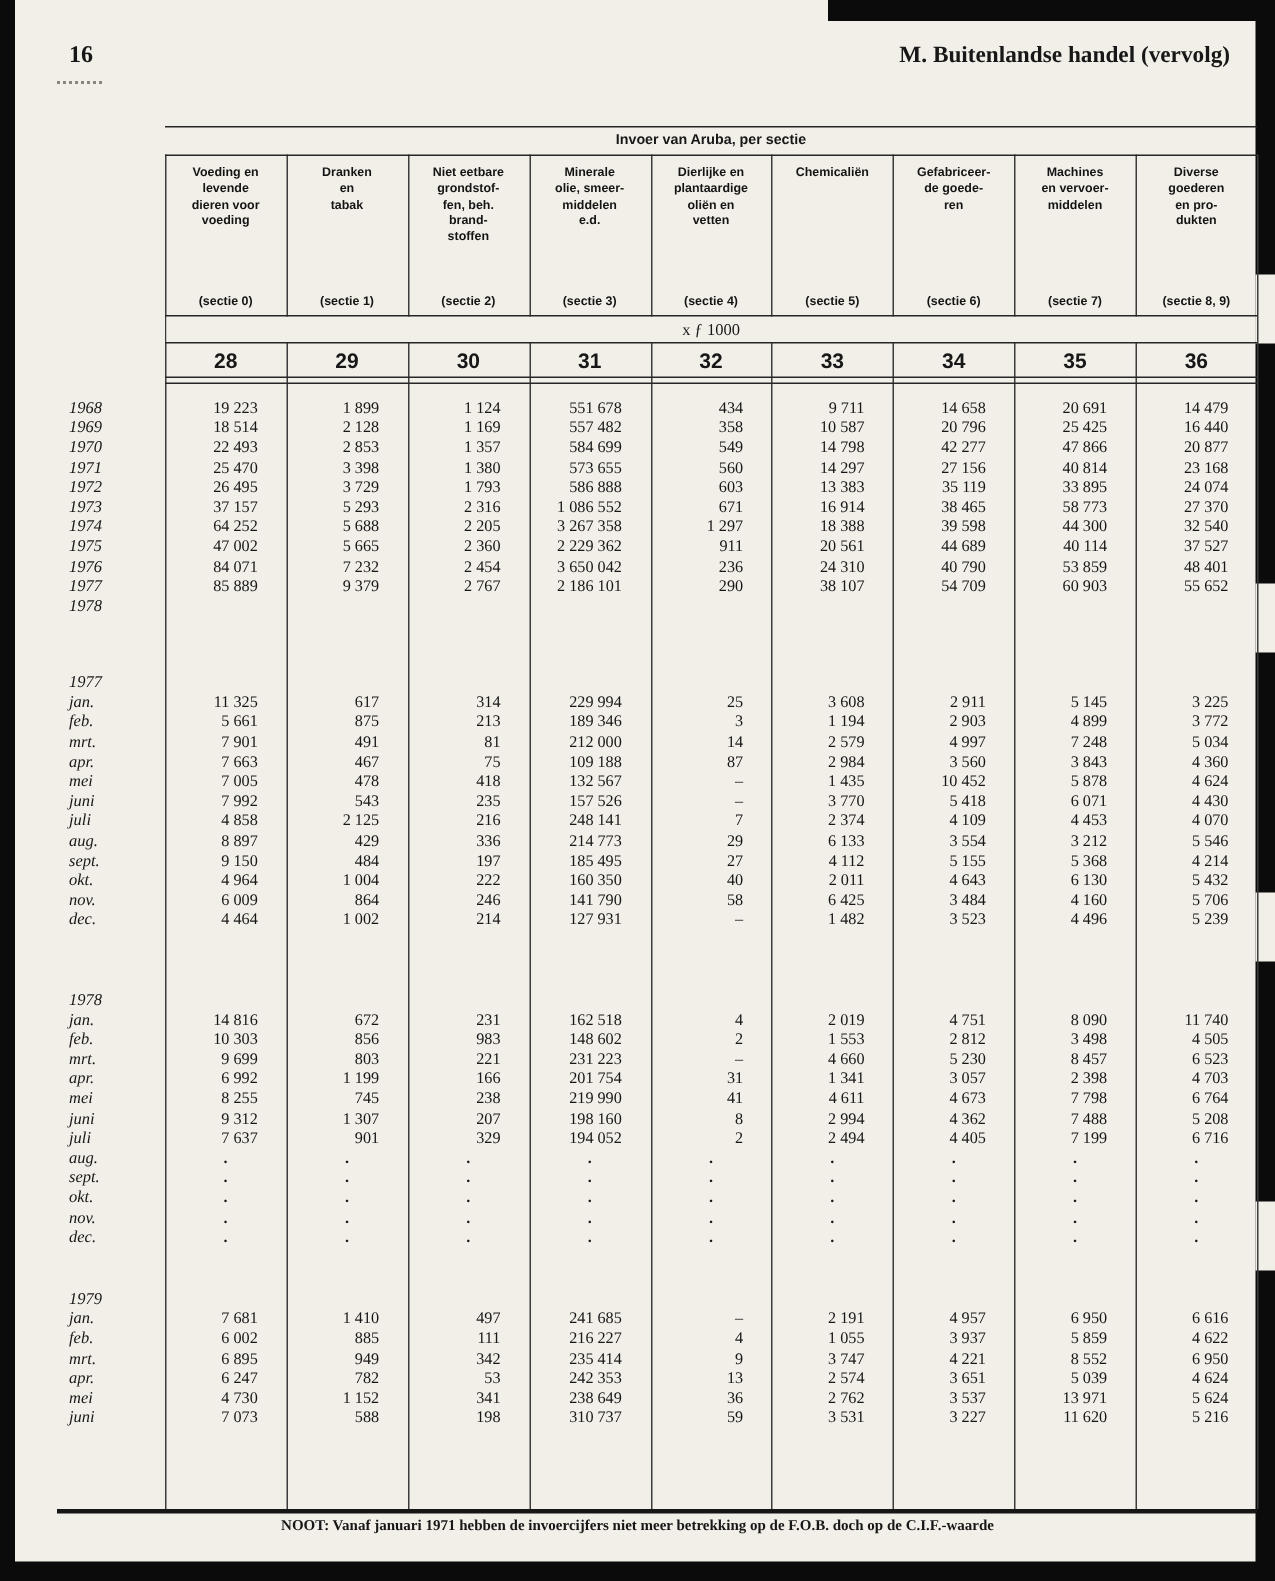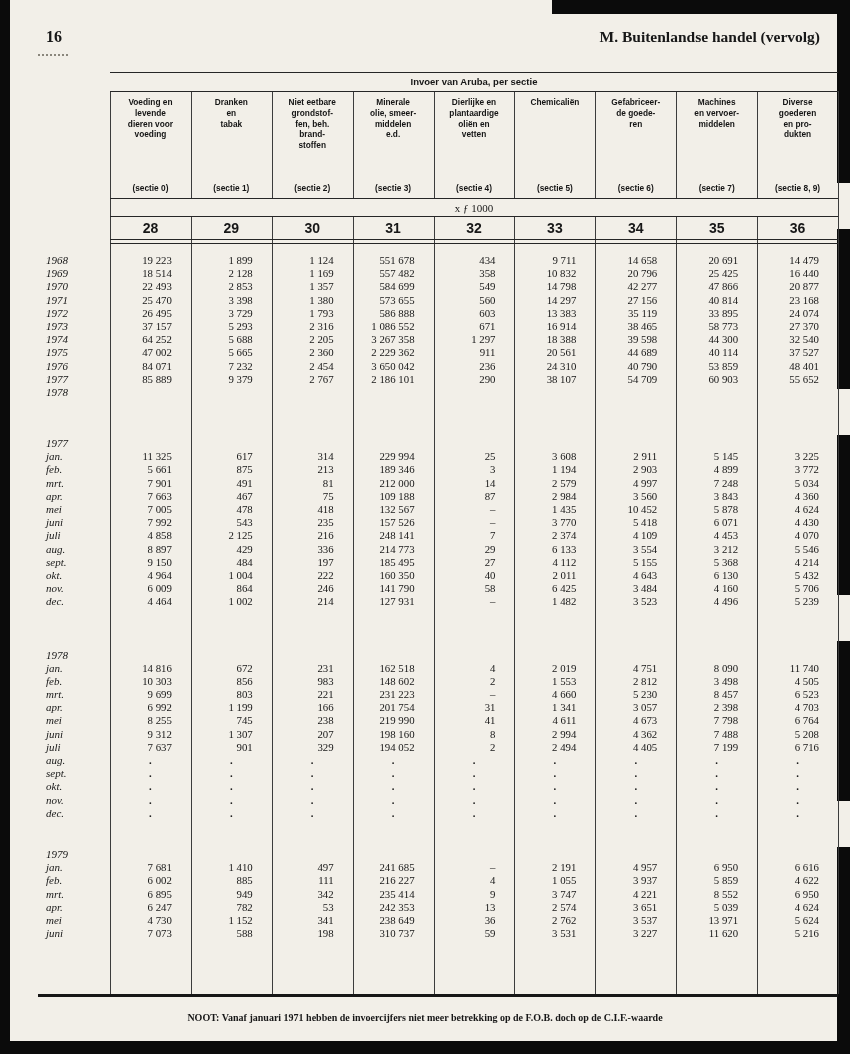--- a/index.html
+++ b/index.html
@@ -14,21 +14,21 @@
   .edge-bottom { left:0; bottom:0; width:100%; height:13px; }
   .edge-topright { left:552px; top:0; width:298px; height:14px; }
   .notch { position:absolute; right:0; width:13px; height:46px; background:#f2efe8; }
 
   
   .page-num { position:absolute; left:46px; top:28px; font-size:16px; font-weight:bold; }
   .pn-dots { position:absolute; left:38px; top:54px; width:30px; border-bottom:2px dotted #8a867c; }
   .sec-head { position:absolute; right:30px; top:28px; font-size:15.5px; font-weight:bold; }
 
   
-  .table { position:absolute; left:38px; top:72px; width:800px; height:925px; }
+  .table { position:absolute; left:38px; top:84px; width:800px; height:925px; }
   .hl { position:absolute; left:72px; width:728px; height:1px; background:#262626; z-index:3; }
   .hl-bottom { position:absolute; left:0; width:800px; top:922px; height:3px; background:#161616; z-index:3; }
   .vl { position:absolute; top:19px; height:903px; width:1px; background:#3c3c3c; z-index:1; }
 
   .t-title { position:absolute; left:72px; top:4px; width:728px; text-align:center;
              font-family:"Liberation Sans", sans-serif; font-size:9.5px; font-weight:bold; z-index:2; }
 
   .cols-head { position:absolute; left:72px; top:21px; width:728px; height:103px;
                display:grid; grid-template-columns:repeat(9,1fr); z-index:2; }
   .colhead { display:flex; flex-direction:column; justify-content:space-between; align-items:center;
@@ -165,21 +165,21 @@
             <div class="c">20 691</div>
             <div class="c">14 479</div>
           </div>
           <div class="row">
             <div class="lbl">1969</div>
             <div class="c">18 514</div>
             <div class="c">2 128</div>
             <div class="c">1 169</div>
             <div class="c">557 482</div>
             <div class="c">358</div>
-            <div class="c">10 832</div>
+            <div class="c">10 587</div>
             <div class="c">20 796</div>
             <div class="c">25 425</div>
             <div class="c">16 440</div>
           </div>
           <div class="row">
             <div class="lbl">1970</div>
             <div class="c">22 493</div>
             <div class="c">2 853</div>
             <div class="c">1 357</div>
             <div class="c">584 699</div>

